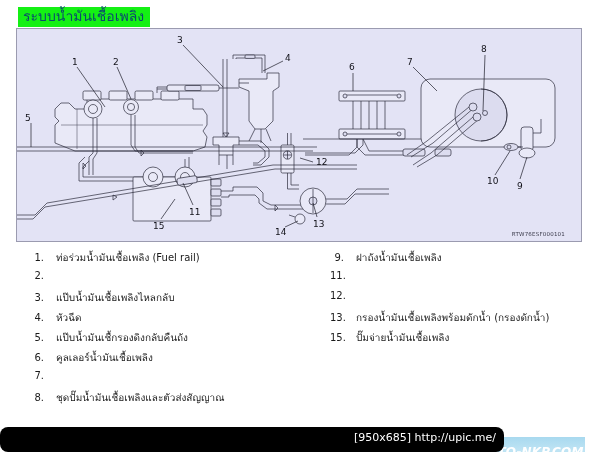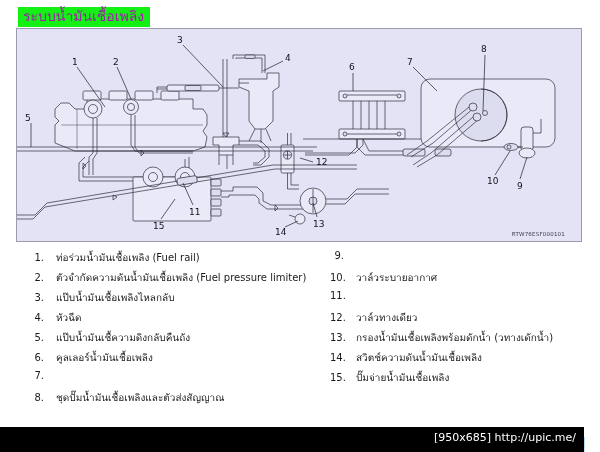--- a/index.html
+++ b/index.html
@@ -17,21 +17,21 @@
 
   
   #page-title-wrap {
     position: absolute;
     left: 18px;
     top: 6px;
   }
   #page-title {
     display: inline-block;
     background: #14f014;
-    color: #a21caf;
+    color: #0c4a6e;
     font-size: 14px;
     line-height: 17px;
     padding: 1px 6px 2px 5px;
     white-space: nowrap;
     font-family: "DejaVu Sans", "Liberation Sans", sans-serif;
   }
 
   
   #diagram-panel {
     position: absolute;
@@ -107,23 +107,24 @@
     font-size: 12px;
     letter-spacing: 0.2px;
     font-family: "DejaVu Sans", "Liberation Sans", sans-serif;
   }
 
   
   #bottom-bar {
     position: absolute;
     left: 0;
     top: 427px;
-    width: 584px;
+    width: 504px;
     height: 25px;
     background: #000000;
+    border-radius: 8px;
   }
   #bottom-bar-text {
     position: absolute;
     right: 8px;
     top: 4px;
     color: #ffffff;
     font-size: 11px;
     font-family: "DejaVu Sans", "Liberation Sans", sans-serif;
     white-space: nowrap;
   }
@@ -338,69 +339,60 @@
   <div id="diagram-ref">RTW76ESF000101</div>
 </div>
 
 <div class="parts-col" id="parts-col-left">
   <div class="part-item">
     <span class="part-num">1.</span>
     <span class="part-label">ท่อร่วมน้ำมันเชื้อเพลิง (Fuel rail)</span>
   </div>
   <div class="part-item">
     <span class="part-num">2.</span>
-    <span class="part-label">ตัวจำกัดความดันน้ำมันเชื้อเพลิง (Fuel pressure limiter)</span>
   </div>
   <div class="part-item">
     <span class="part-num">3.</span>
     <span class="part-label">แป๊บน้ำมันเชื้อเพลิงไหลกลับ</span>
   </div>
   <div class="part-item">
     <span class="part-num">4.</span>
     <span class="part-label">หัวฉีด</span>
   </div>
   <div class="part-item">
     <span class="part-num">5.</span>
-    <span class="part-label">แป๊บน้ำมันเชื้ความดิงกลับคืนถัง</span>
+    <span class="part-label">แป๊บน้ำมันเชื้กรองดิงกลับคืนถัง</span>
   </div>
   <div class="part-item">
     <span class="part-num">6.</span>
     <span class="part-label">คูลเลอร์น้ำมันเชื้อเพลิง</span>
   </div>
   <div class="part-item">
     <span class="part-num">7.</span>
   </div>
   <div class="part-item">
     <span class="part-num">8.</span>
     <span class="part-label">ชุดปั๊มน้ำมันเชื้อเพลิงและตัวส่งสัญญาณ</span>
   </div>
 </div>
 
 <div class="parts-col" id="parts-col-right">
   <div class="part-item">
     <span class="part-num">9.</span>
-  </div>
-  <div class="part-item">
-    <span class="part-num">10.</span>
-    <span class="part-label">วาล์วระบายอากาศ</span>
+    <span class="part-label">ฝาถังน้ำมันเชื้อเพลิง</span>
   </div>
   <div class="part-item">
     <span class="part-num">11.</span>
   </div>
   <div class="part-item">
     <span class="part-num">12.</span>
-    <span class="part-label">วาล์วทางเดียว</span>
   </div>
   <div class="part-item">
     <span class="part-num">13.</span>
-    <span class="part-label">กรองน้ำมันเชื้อเพลิงพร้อมดักน้ำ (วทางเดักน้ำ)</span>
-  </div>
-  <div class="part-item">
-    <span class="part-num">14.</span>
-    <span class="part-label">สวิตช์ความดันน้ำมันเชื้อเพลิง</span>
+    <span class="part-label">กรองน้ำมันเชื้อเพลิงพร้อมดักน้ำ (กรองดักน้ำ)</span>
   </div>
   <div class="part-item">
     <span class="part-num">15.</span>
     <span class="part-label">ปั๊มจ่ายน้ำมันเชื้อเพลิง</span>
   </div>
 </div>
 
 <div id="watermark">
   <span id="watermark-text">WWW.AUTO-NKP.COM</span>
 </div>

